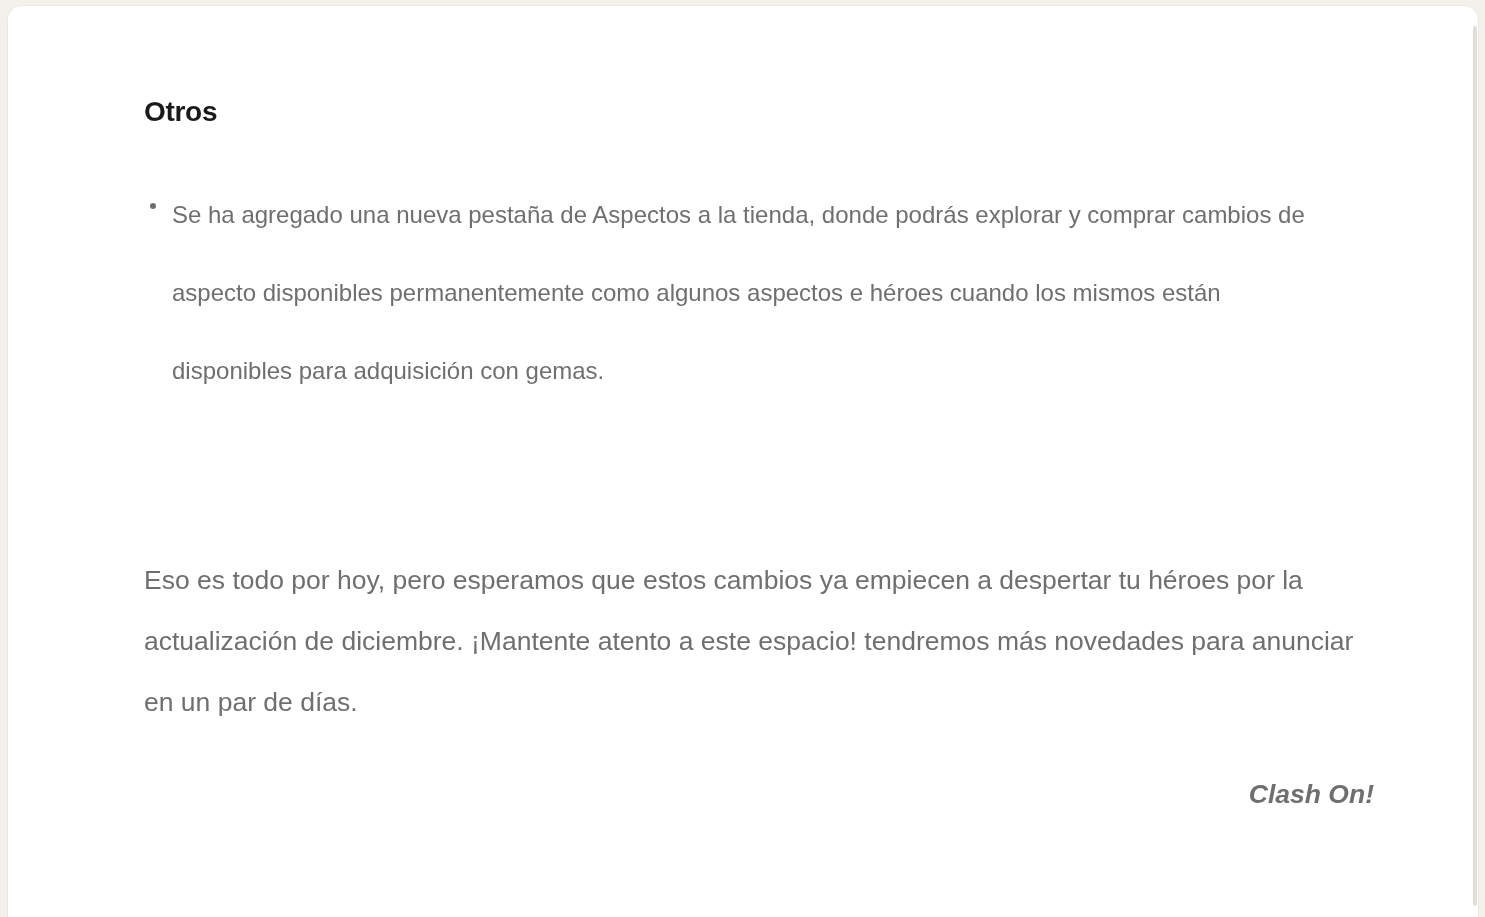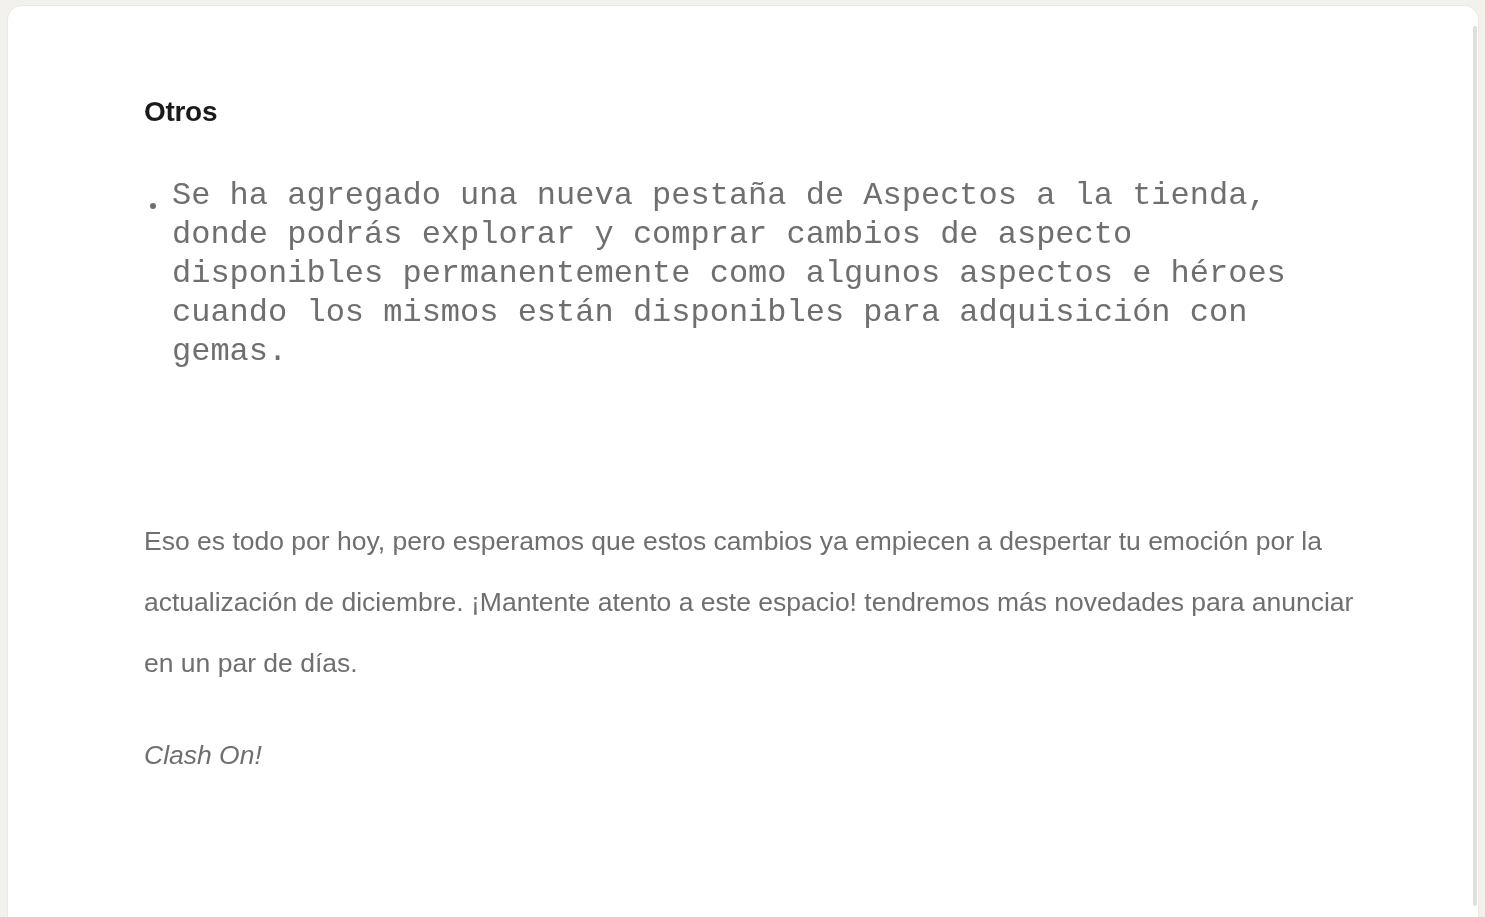--- a/index.html
+++ b/index.html
@@ -64,26 +64,25 @@
   }
 
   ul.bullets {
     margin: 42px 0 0 0;
     padding: 0;
     list-style: none;
   }
   ul.bullets li {
     position: relative;
     padding-left: 28px;
-    font-size: 32px;
-    line-height: 39px;
+    font-size: 24px;
+    line-height: 78px;
     color: #6f6f6f;
     max-width: 1135px;
     font-weight: 400;
-    font-family: Liberation Mono, monospace;
   }
   ul.bullets li .dot {
     position: absolute;
     left: 6px;
     top: 27px;
     width: 6px;
     height: 6px;
     border-radius: 50%;
     background: #6f6f6f;
   }
@@ -98,42 +97,43 @@
   }
 
   .spacer-large { height: 140px; }
 
   p.signoff {
     font-size: 26.5px;
     line-height: 46px;
     color: #6f6f6f;
     font-style: italic;
     margin: 38px 0 0 0;
-    font-weight: 400;
+    font-weight: 700;
+    text-align: right;
   }
 </style>
 </head>
 <body>
 
 <div class="page-card">
 
   <div class="content">
 
     <h1 class="section-title">Otros</h1>
 
     <ul class="bullets">
       <li>
         <span class="dot"></span>
         <span>Se ha agregado una nueva pestaña de Aspectos a la tienda, donde podrás explorar y comprar cambios de aspecto disponibles permanentemente como algunos aspectos e héroes cuando los mismos están disponibles para adquisición con gemas.</span>
       </li>
     </ul>
 
     <div class="spacer-large"></div>
 
-    <p class="body-para">Eso es todo por hoy, pero esperamos que estos cambios ya empiecen a despertar tu emoción por la actualización de diciembre. ¡Mantente atento a este espacio! tendremos más novedades para anunciar en un par de días.</p>
+    <p class="body-para">Eso es todo por hoy, pero esperamos que estos cambios ya empiecen a despertar tu héroes por la actualización de diciembre. ¡Mantente atento a este espacio! tendremos más novedades para anunciar en un par de días.</p>
 
     <p class="signoff">Clash On!</p>
 
   </div>
 
   <div class="scroll-track">
     <div class="scroll-thumb"></div>
   </div>
 
 </div>

